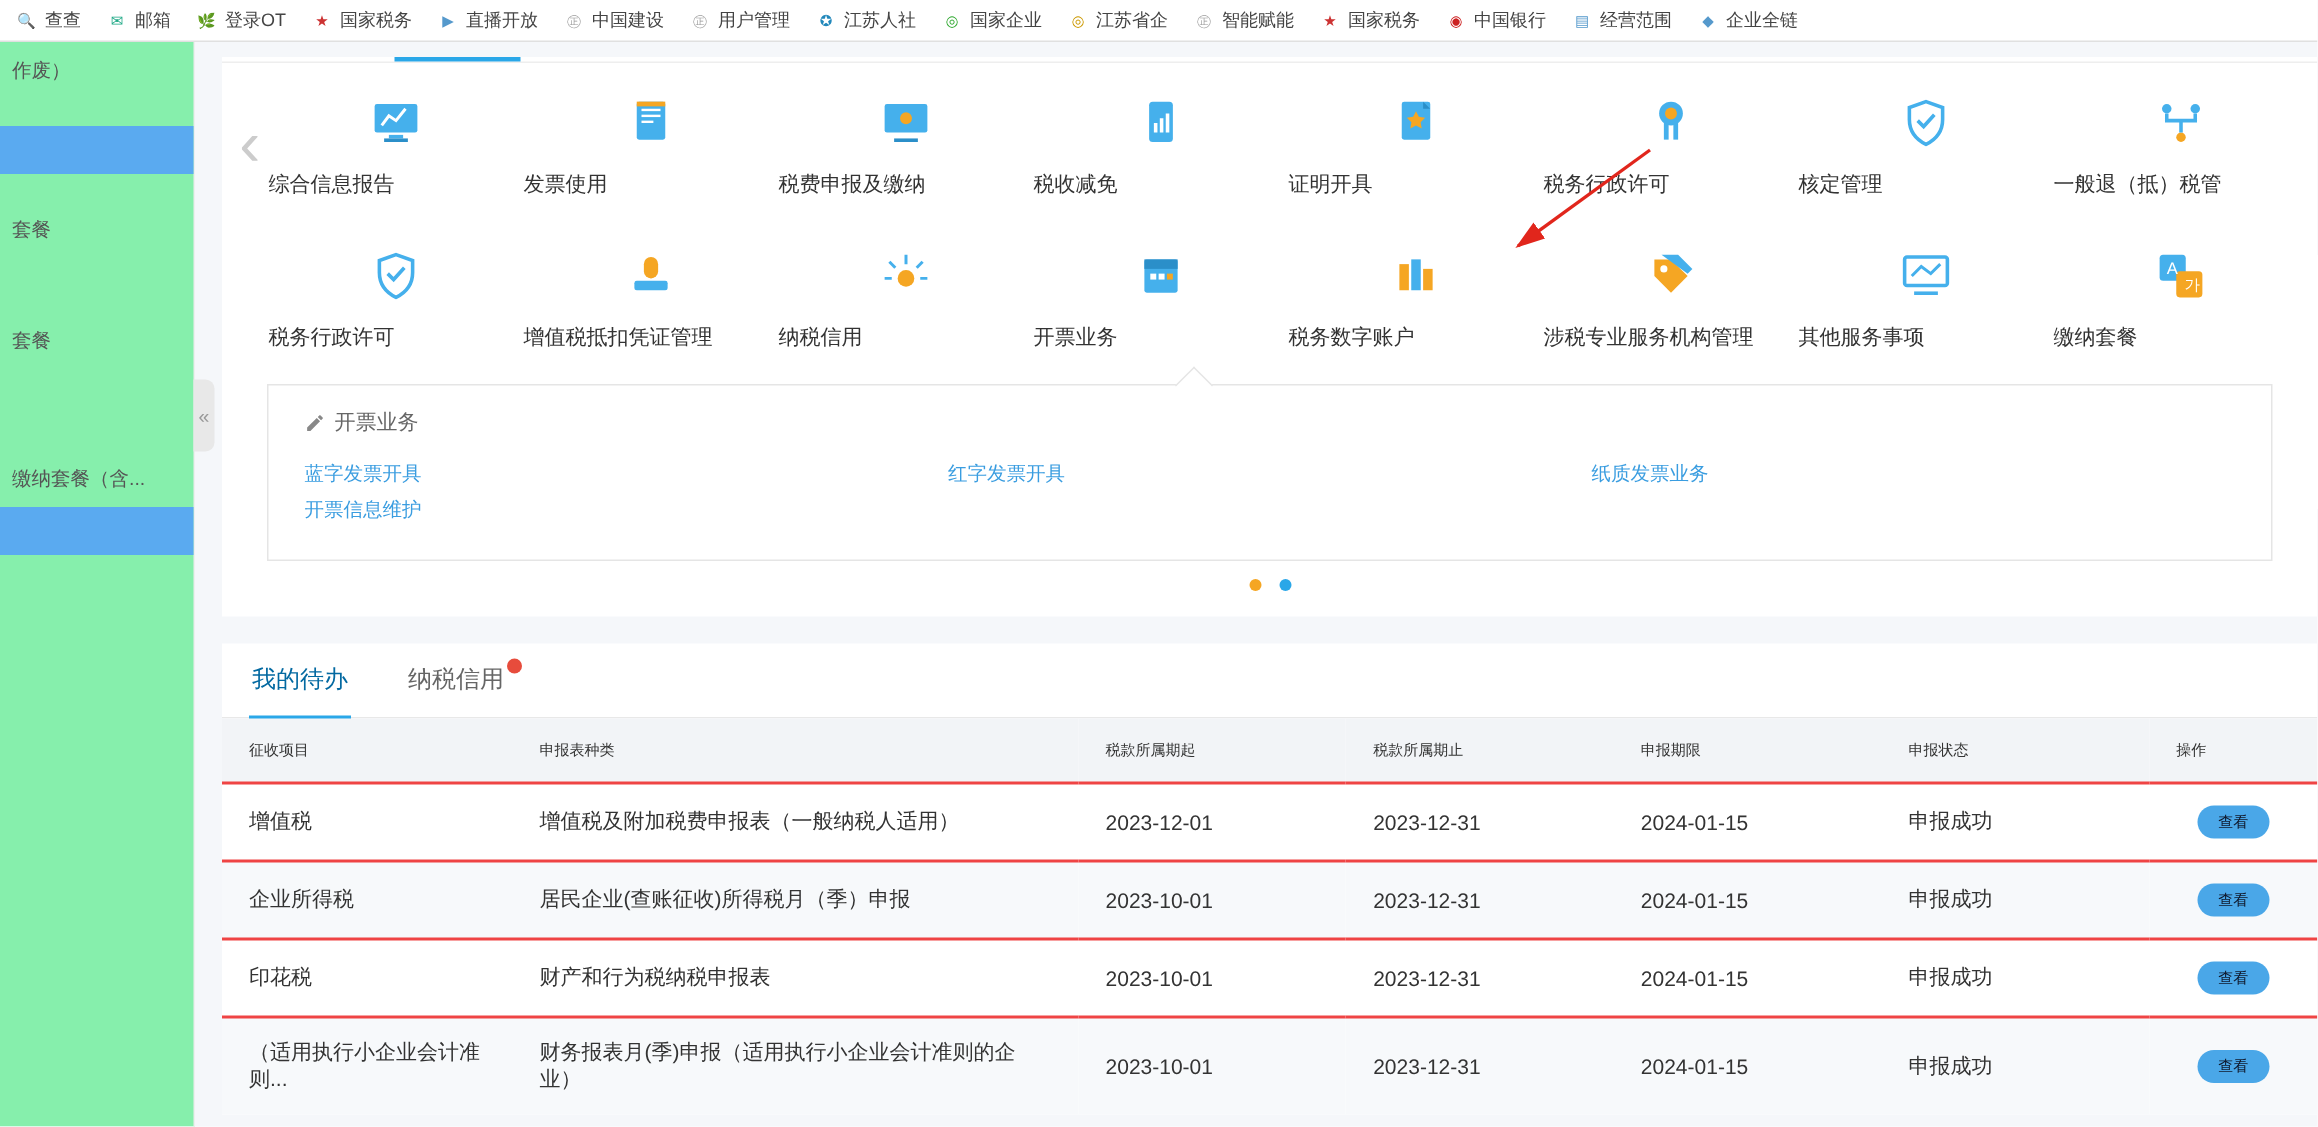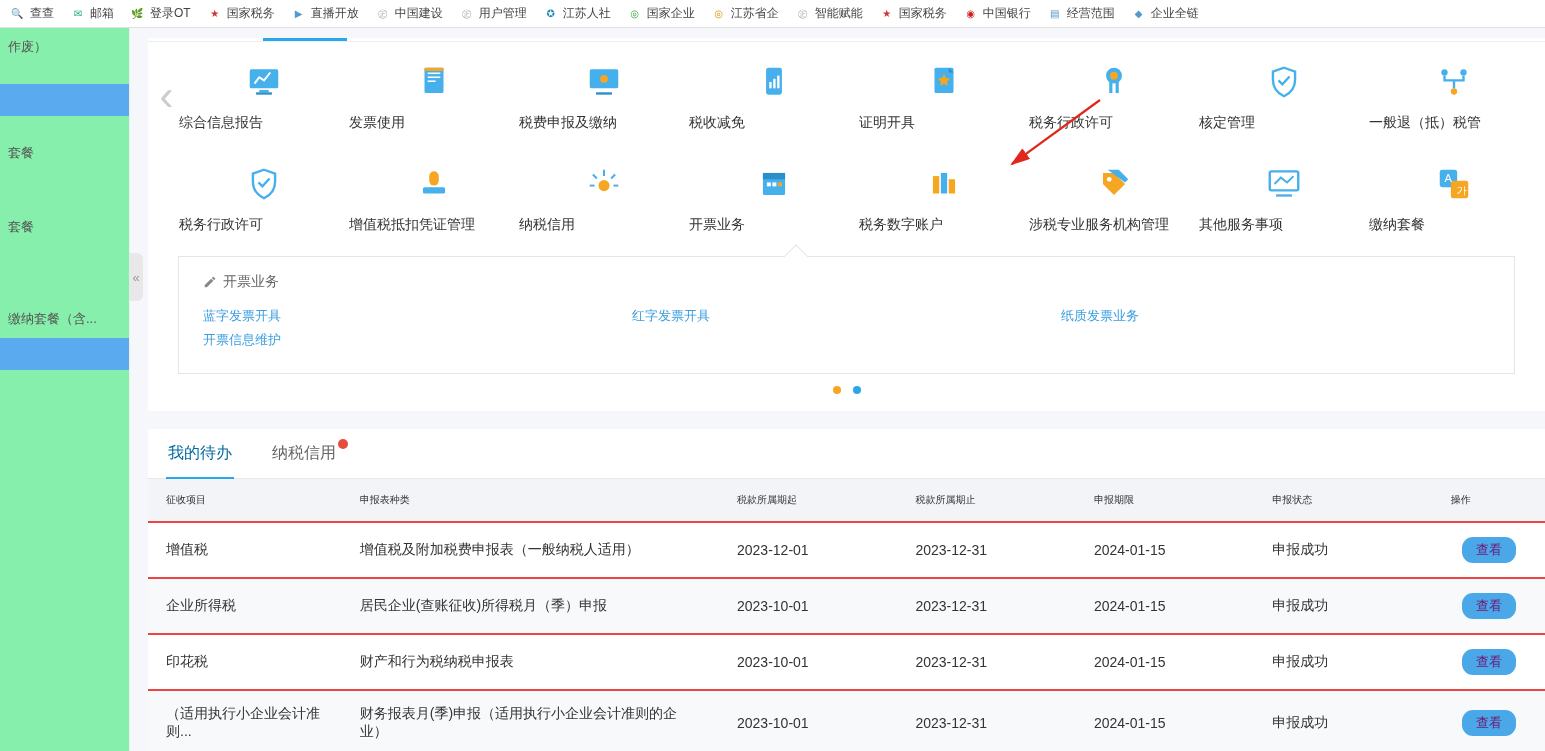--- a/index.html
+++ b/index.html
@@ -54,21 +54,21 @@
   .tabs { display: flex; gap: 36px; padding: 0 18px; border-bottom: 1px solid #e8e8e8; background: #fff; }
   .tab { padding: 14px 2px; font-size: 16px; color: #666; cursor: pointer; position: relative; }
   .tab.active { color: #0369a1; }
   .tab.active::after { content: ""; position: absolute; left: 0; right: 0; bottom: -1px; height: 2px; background: #2aa7e8; }
   .tab .reddot { position: absolute; top: 10px; right: -10px; width: 10px; height: 10px; background: #e74c3c; border-radius: 50%; }
 
   table { width: 100%; border-collapse: collapse; background: #fff; }
   thead th { background: #f2f4f7; text-align: left; font-weight: normal; font-size: 10px; color: #333; padding: 14px 18px; }
   tbody td { padding: 14px 18px; font-size: 14px; color: #333; border-top: 2px solid #ef4444; }
   tbody tr.alt td { background: #f7f9fb; }
-  .btn-view { background: #4aa7e8; color: #701a75; border: none; border-radius: 11px; padding: 4px 14px; font-size: 13px; cursor: pointer; }
+  .btn-view { background: #4aa7e8; color: #0f172a; border: none; border-radius: 11px; padding: 4px 14px; font-size: 10px; cursor: pointer; }
 
   
   .c1 { width: 190px; }
   .c2 { width: 370px; }
   .c3, .c4, .c5, .c6 { width: 175px; }
   .c7 { width: 110px; text-align: center; }
   thead th.c7 { text-align: left; }
 
 </style>
 </head>

